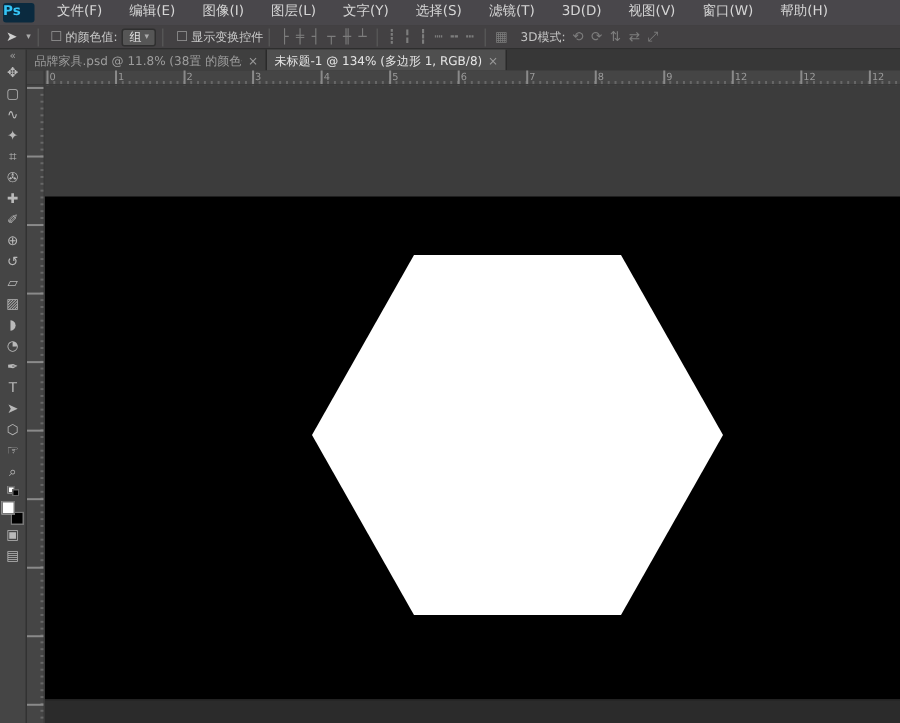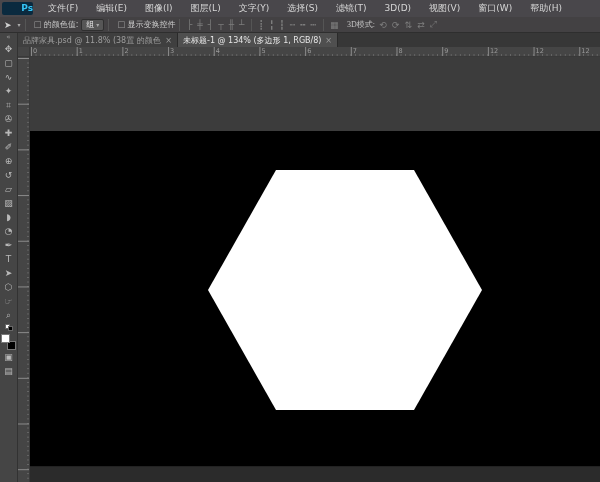--- a/index.html
+++ b/index.html
@@ -2,37 +2,37 @@
 <html><head>
 <meta charset="utf-8">
 <style>
   * { margin:0; padding:0; box-sizing:border-box; }
   html,body { width:600px; height:482px; overflow:hidden; background:#3c3c3c;
               font-family:"DejaVu Sans", sans-serif; }
   .abs { position:absolute; }
   
   .menubar { left:0; top:0; width:600px; height:17px; background:#49474b;
              display:flex; align-items:center; color:#d6d6d6; font-size:9px; }
-  .ps-logo { width:31px; height:13px; margin:0 6px 0 2px; background:#0a2a3f;
+  .ps-logo { width:21px; height:13px; margin:0 6px 0 2px; background:#0a2a3f;
              color:#35c4f5; font-weight:bold; font-size:9px; line-height:13px;
-             text-align:right; border-radius:2px; }
+             text-align:left; border-radius:2px; }
   .menu-item { padding:0 9px 0 9px; line-height:17px; white-space:nowrap; cursor:default; }
   
   .optionsbar { left:0; top:17px; width:600px; height:16px; background:#434143;
                 border-bottom:1px solid #2e2e2e; display:flex; align-items:center;
                 color:#c8c8c8; font-size:8px; white-space:nowrap; }
   .opt-toolicon { color:#cfcfcf; font-size:9px; padding:0 4px 0 4px; }
   .opt-sep { width:1px; height:12px; background:#555; margin:0 4px; }
   .opt-caret { font-size:6px; color:#aaa; margin-left:2px; }
   .opt-check { color:#9a9a9a; font-size:9px; margin:0 2px 0 4px; }
   .opt-select { background:#565656; border:1px solid #2f2f2f; border-radius:2px;
                 padding:0 4px; height:12px; line-height:10px; display:flex;
                 align-items:center; margin-left:3px; color:#e2e2e2; }
   .opt-ico { color:#7d7d7d; font-size:9px; padding:0 2.5px; }
-  .opt-label { color:#c4c4c4; margin:0 2px 0 6px;font-family:Liberation Serif, serif; }
+  .opt-label { color:#c4c4c4; margin:0 2px 0 6px; }
   
   .tabbar { left:18px; top:33px; width:582px; height:14px; background:#373737;
             display:flex; align-items:stretch; font-size:8px; }
   .tab { display:flex; align-items:center; padding:0 5px; border-right:1px solid #2a2a2a;
          max-width:160px; overflow:hidden; white-space:nowrap; }
   .tab.inactive { background:#3f3f3f; color:#9d9d9d; }
   .tab.active { background:#4f4f4f; color:#e6e6e6; }
   .tab-close { margin-left:4px; color:#9a9a9a; font-size:8px; }
   .tab-title { overflow:hidden; text-overflow:clip; }
   

